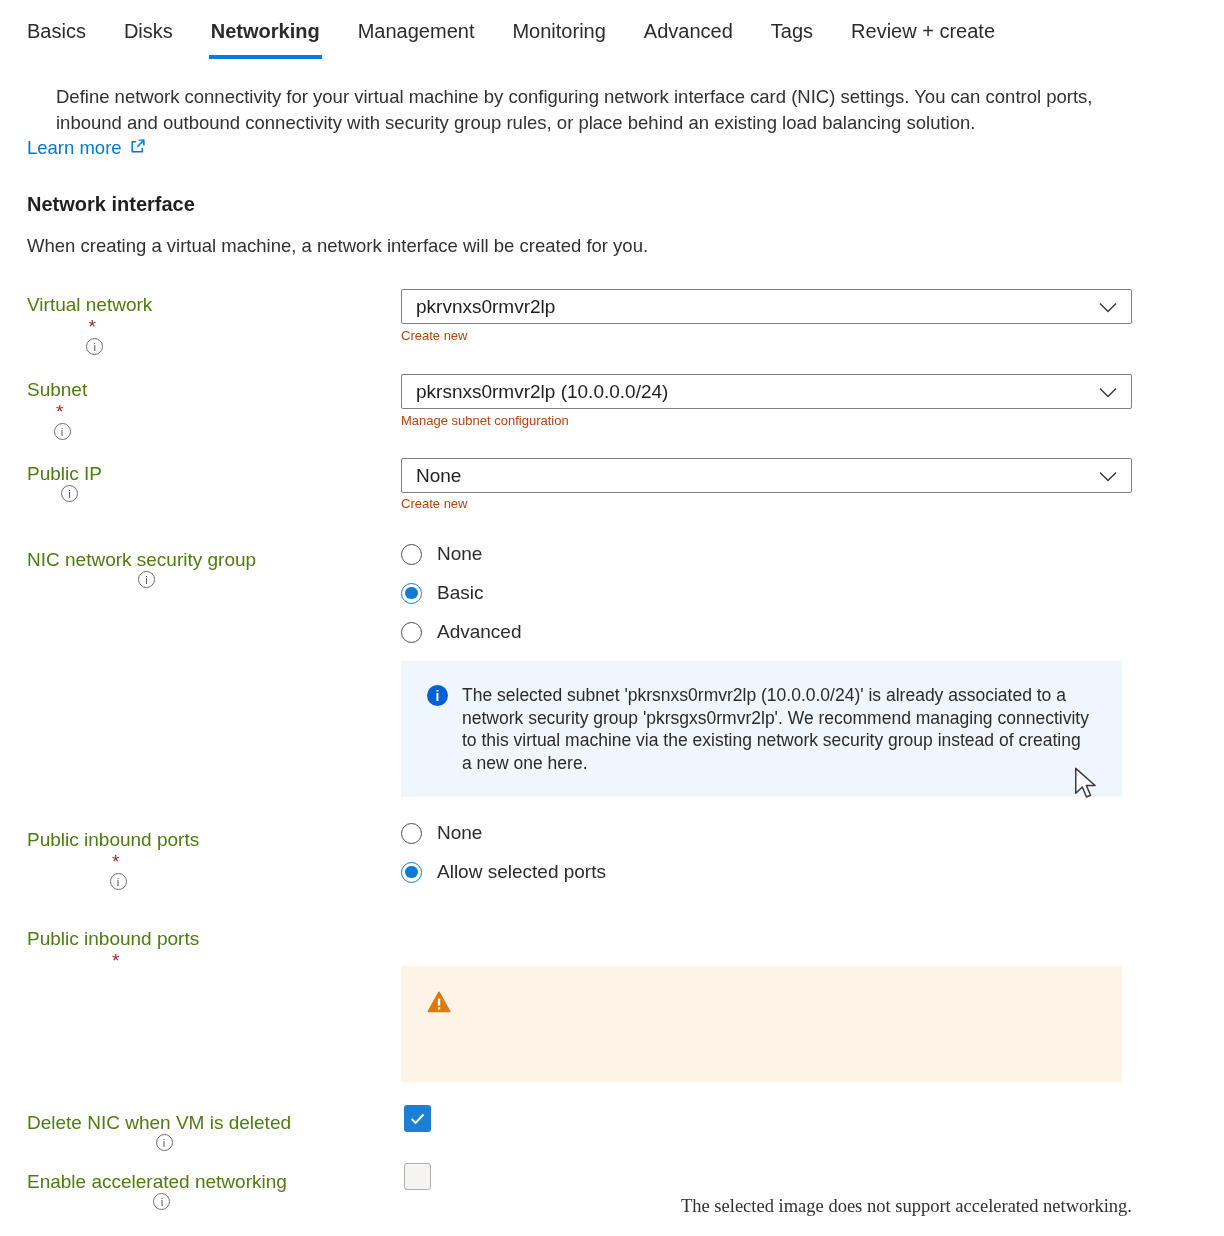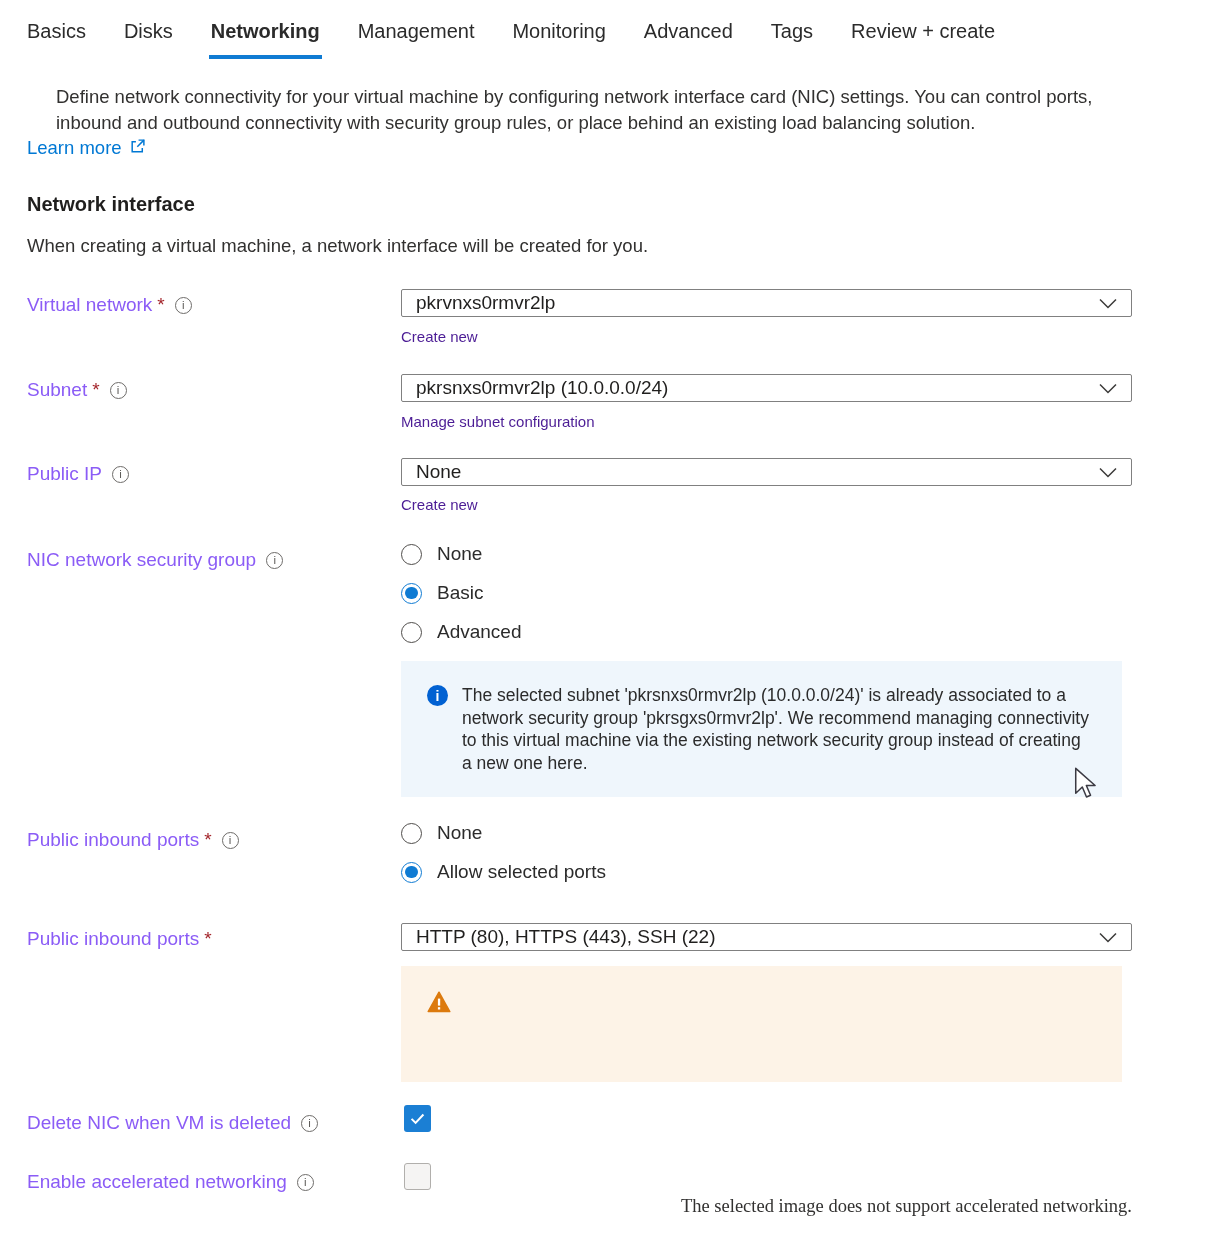--- a/index.html
+++ b/index.html
@@ -20,40 +20,40 @@
 
   
   .description { position:absolute; top:84px; left:27px; width:1105px; font-size:18.5px; line-height:26px; color:#323130;margin-left:29px; }
   .learn-more { position:absolute; top:136px; left:27px; display:flex; align-items:center; gap:7px; font-size:18.5px; color:#0078d4; cursor:pointer; }
   .learn-more svg { margin-top:2px; }
 
   .section-title { position:absolute; top:193px; left:27px; font-size:20px; font-weight:700; color:#201f1e; }
   .section-subtitle { position:absolute; top:235px; left:27px; width:1000px; font-size:18.5px; }
 
   
-  .field-label { position:absolute; left:27px; display:flex; align-items:center; font-size:19px; color:#8b5cf6; white-space:nowrap; }
+  .field-label { position:absolute; left:27px; display:flex; align-items:center; font-size:19px; color:#4d7c0f; white-space:nowrap;flex-direction:column; }
   .req-mark { color:#a4262c; margin-left:5px; }
   .req-mark::before { content:"*"; }
   .icon-info-outline {
     display:inline-flex; align-items:center; justify-content:center;
     width:17px; height:17px; margin-left:10px; border:1px solid #6e6c6a; border-radius:50%;
     font-size:11.5px; color:#5d5b58; flex:none; cursor:pointer;
   }
   .icon-info-outline::before { content:"i"; }
 
   
   .dropdown {
-    position:absolute; left:401px; width:731px; height:28px;
+    position:absolute; left:401px; width:731px; height:35px;
     border:1px solid #808080; border-radius:2px; background:#fff;
     display:flex; align-items:center; justify-content:space-between;
     padding:0 14px; font-size:19px; color:#201f1e; cursor:pointer;gap:28px;
   }
   .dropdown .chev { flex:none; margin-left:10px; }
 
-  .inline-link { position:absolute; left:401px; font-size:15px; color:#4c1d95; cursor:pointer; white-space:nowrap; }
+  .inline-link { position:absolute; left:401px; font-size:13px; color:#c2410c; cursor:pointer; white-space:nowrap; }
 
   
   .radio-row { position:absolute; left:401px; display:flex; align-items:center; gap:15px; font-size:19px; color:#2b2b2b; cursor:pointer; }
   .radio { width:21px; height:21px; border:1.6px solid #4f4d4b; border-radius:50%; background:#fff; flex:none; position:relative; }
   .radio-row.checked .radio { border-color:#0f7bd3; }
   .radio-row.checked .radio::after { content:""; position:absolute; inset:3.4px; border-radius:50%; background:#0f7bd3; }
 
   
   .info-box { position:absolute; left:401px; top:661px; width:721px; height:136px; background:#eff6fc; }
   .icon-info-filled {
@@ -187,28 +187,20 @@
   </div>
   <div class="radio-row checked" style="top:861px">
     <span class="radio"></span>
     <span>Allow selected ports</span>
   </div>
 
   <div class="field-label" style="top:928px">
     <span>Public inbound ports</span>
     <span class="req-mark"></span>
   </div>
-  <div class="dropdown" style="top:923px">
-    <span>HTTP (80), HTTPS (443), SSH (22)</span>
-    <span class="chev">
-      <svg width="18" height="11" viewBox="0 0 18 10" fill="none" stroke="#3b3a39" stroke-width="1.5">
-          <path d="M1 1 L9 9 L17 1"></path>
-        </svg>
-    </span>
-  </div>
 
   <div class="warning-box">
     <span class="warning-icon">
       <svg width="24" height="22" viewBox="0 0 24 22">
         <path d="M12 1.2 L22.8 20.6 L1.2 20.6 Z" fill="#dc7a0e" stroke="#dc7a0e" stroke-width="1.5" stroke-linejoin="round"></path>
         <rect x="10.9" y="7.6" width="2.3" height="7" fill="#fff"></rect>
         <rect x="10.9" y="16.2" width="2.3" height="2.3" fill="#fff"></rect>
       </svg>
     </span>
   </div>

